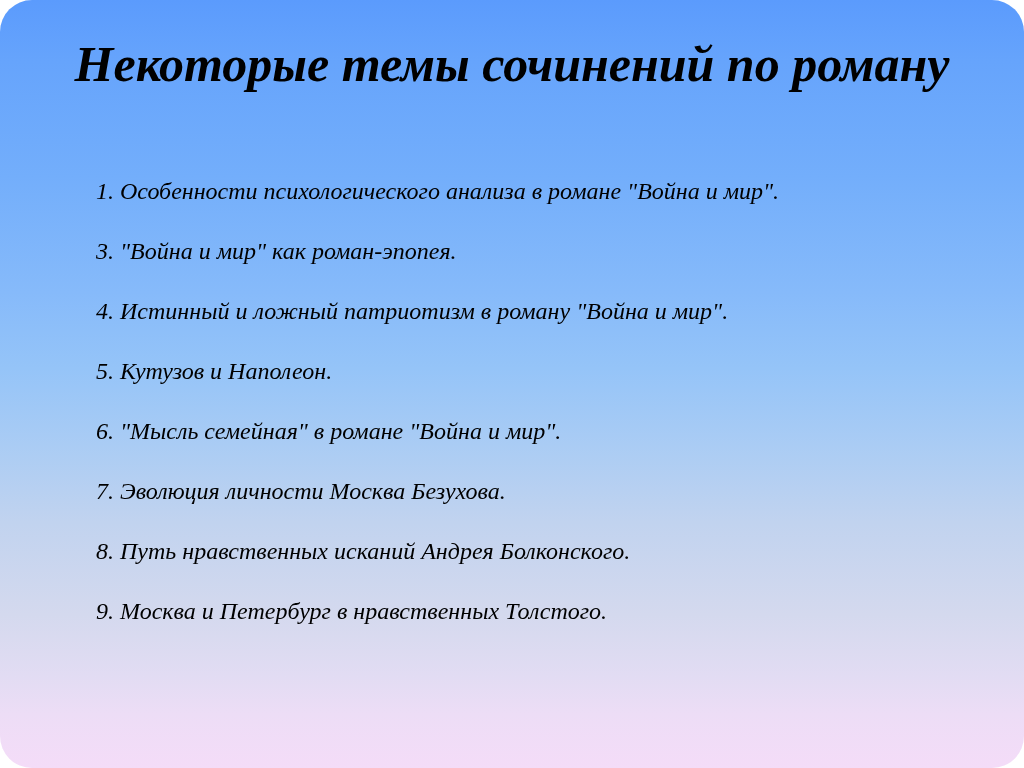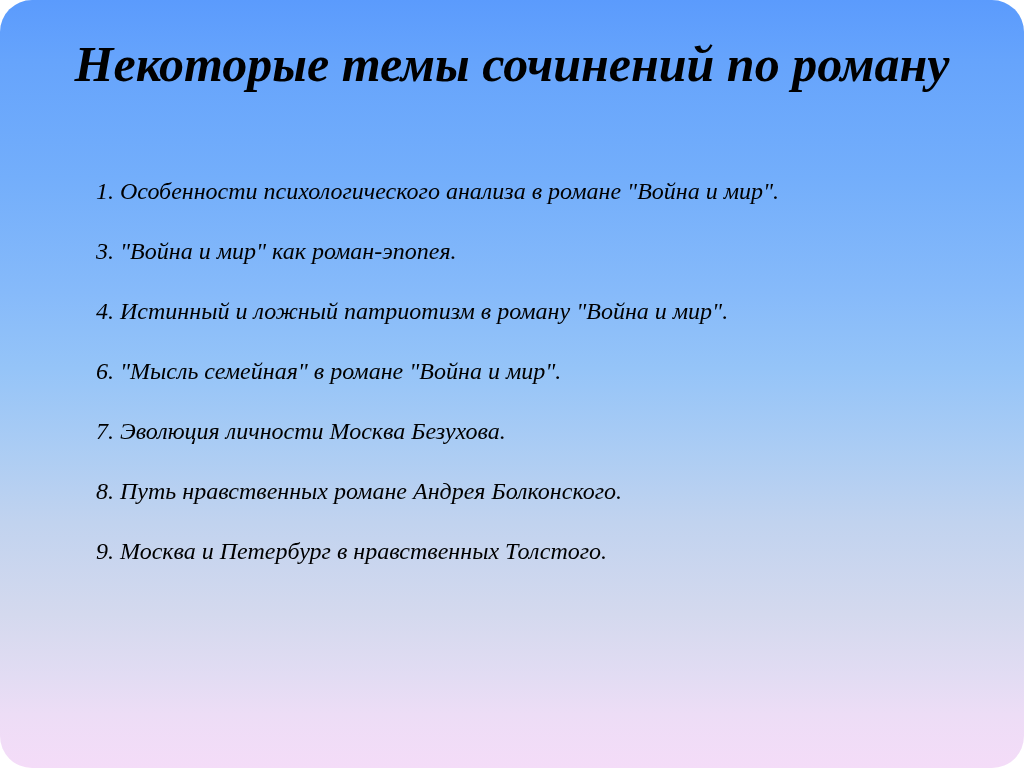--- a/index.html
+++ b/index.html
@@ -108,30 +108,34 @@
     </li>
     <li class="topic-item">
       <span class="topic-num">3.</span>
       <span class="topic-text">"Война и мир" как роман-эпопея.</span>
     </li>
     <li class="topic-item">
       <span class="topic-num">4.</span>
       <span class="topic-text">Истинный и ложный патриотизм в роману "Война и мир".</span>
     </li>
     <li class="topic-item">
+      <span class="topic-num">5.</span>
+      <span class="topic-text">Кутузов и Наполеон.</span>
+    </li>
+    <li class="topic-item">
       <span class="topic-num">6.</span>
       <span class="topic-text">"Мысль семейная" в романе "Война и мир".</span>
     </li>
     <li class="topic-item">
       <span class="topic-num">7.</span>
       <span class="topic-text">Эволюция личности Москва Безухова.</span>
     </li>
     <li class="topic-item">
       <span class="topic-num">8.</span>
-      <span class="topic-text">Путь нравственных романе Андрея Болконского.</span>
+      <span class="topic-text">Путь нравственных исканий Андрея Болконского.</span>
     </li>
     <li class="topic-item">
       <span class="topic-num">9.</span>
       <span class="topic-text">Москва и Петербург в нравственных Толстого.</span>
     </li>
   </ol>
 
 </div>
 
 </body></html>

